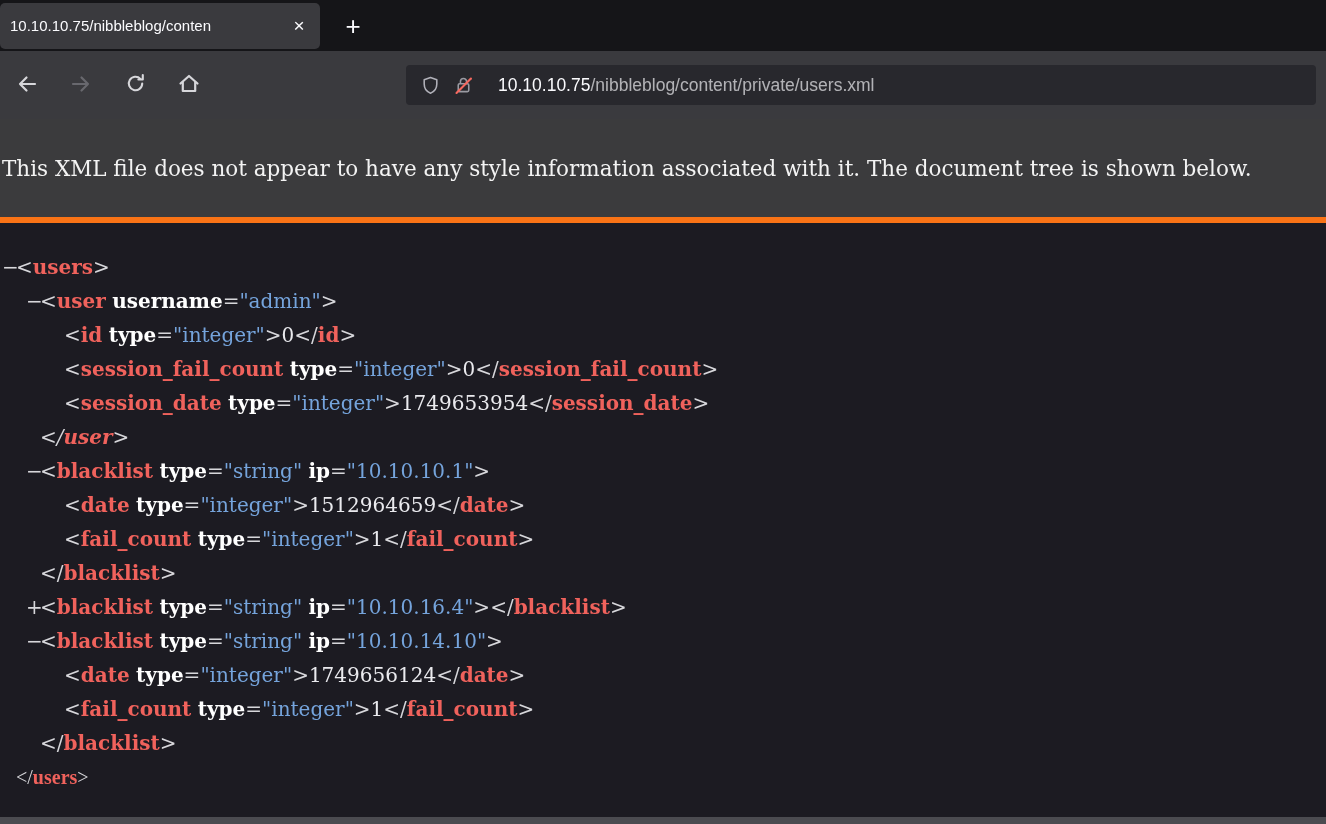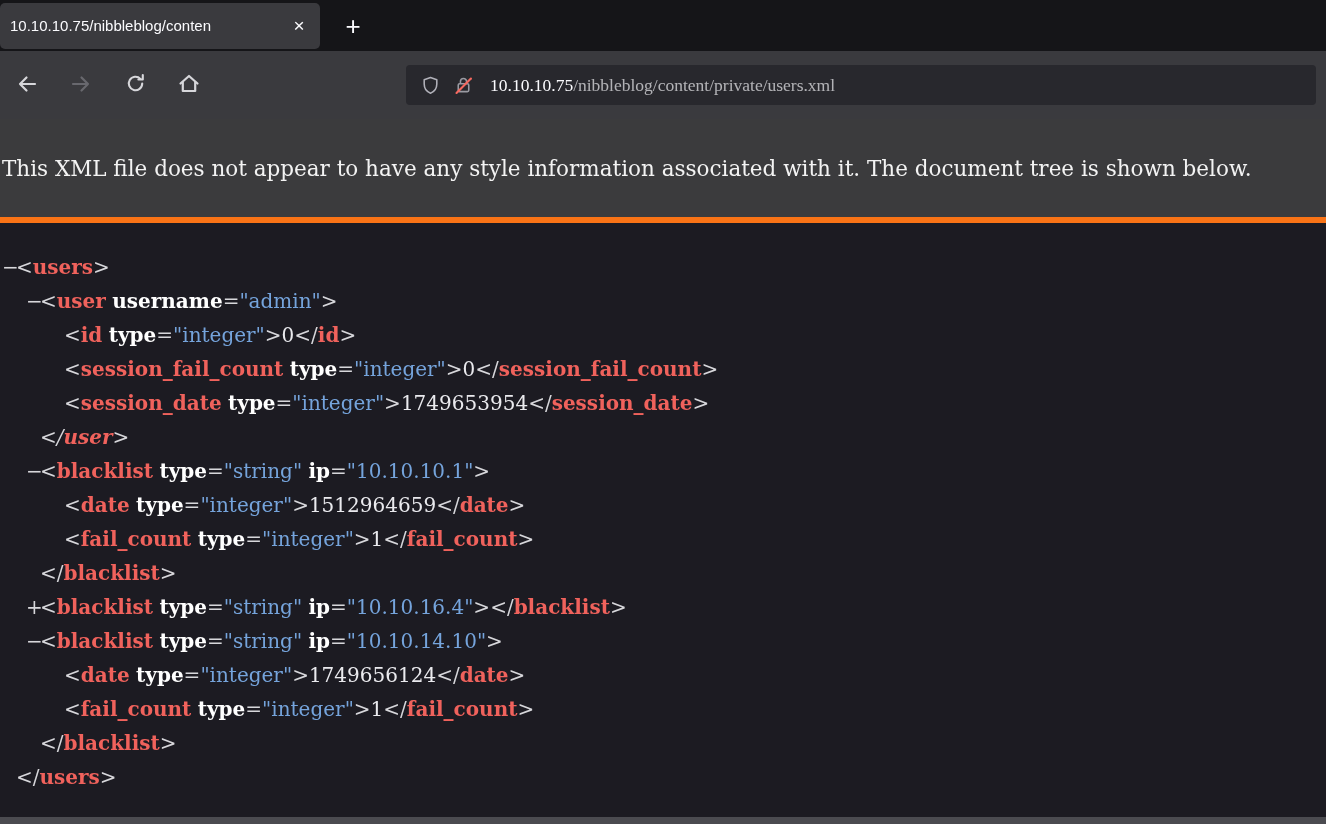--- a/index.html
+++ b/index.html
@@ -43,21 +43,21 @@
   }
   .nav-btn{
     width:34px;height:34px;border:none;background:transparent;border-radius:4px;
     display:flex;align-items:center;justify-content:center;padding:0;margin-right:20px;
   }
   .urlbar{
     flex:1;height:40px;margin-left:180px;background:var(--urlbar-bg);
     border-radius:4px;display:flex;align-items:center;padding:0 14px;
   }
   .urlbar .ubicon{display:flex;align-items:center;margin-right:12px;}
-  .url-text{font-size:17.5px;white-space:nowrap;overflow:hidden;margin-left:4px;font-family:Liberation Serif, serif;}
+  .url-text{font-size:17.5px;white-space:nowrap;overflow:hidden;margin-left:12px;}
   .url-domain{color:#fbfbfe;}
   .url-path{color:rgba(251,251,254,0.66);}
   
   .notice{
     height:104px;background:var(--notice-bg);display:flex;align-items:center;
     color:#f3f3f3;font-family:"DejaVu Serif",serif;font-size:21.5px;
     padding-left:2px;border-bottom:6px solid #f97316;
   }
   
   .xml-viewer{
@@ -155,17 +155,17 @@
       <div class="xml-line" style="padding-left: 38px; font-style: italic;"><span class="punc">&lt;/</span><span class="tag">user</span><span class="punc">&gt;</span></div>
       <div class="xml-line" style="padding-left: 38px;"><span class="marker">−</span><span class="punc">&lt;</span><span class="tag">blacklist</span><span class="punc"> </span><span class="attr-name">type</span><span class="punc">=</span><span class="attr-val">"string"</span><span class="punc"> </span><span class="attr-name">ip</span><span class="punc">=</span><span class="attr-val">"10.10.10.1"</span><span class="punc">&gt;</span></div>
       <div class="xml-line" style="padding-left: 62px;"><span class="punc">&lt;</span><span class="tag">date</span><span class="punc"> </span><span class="attr-name">type</span><span class="punc">=</span><span class="attr-val">"integer"</span><span class="punc">&gt;</span><span class="textval">1512964659</span><span class="punc">&lt;/</span><span class="tag">date</span><span class="punc">&gt;</span></div>
       <div class="xml-line" style="padding-left: 62px;"><span class="punc">&lt;</span><span class="tag">fail_count</span><span class="punc"> </span><span class="attr-name">type</span><span class="punc">=</span><span class="attr-val">"integer"</span><span class="punc">&gt;</span><span class="textval">1</span><span class="punc">&lt;/</span><span class="tag">fail_count</span><span class="punc">&gt;</span></div>
       <div class="xml-line" style="padding-left: 38px;"><span class="punc">&lt;/</span><span class="tag">blacklist</span><span class="punc">&gt;</span></div>
       <div class="xml-line" style="padding-left: 38px;"><span class="marker">+</span><span class="punc">&lt;</span><span class="tag">blacklist</span><span class="punc"> </span><span class="attr-name">type</span><span class="punc">=</span><span class="attr-val">"string"</span><span class="punc"> </span><span class="attr-name">ip</span><span class="punc">=</span><span class="attr-val">"10.10.16.4"</span><span class="punc">&gt;</span><span class="punc">&lt;/</span><span class="tag">blacklist</span><span class="punc">&gt;</span></div>
       <div class="xml-line" style="padding-left: 38px;"><span class="marker">−</span><span class="punc">&lt;</span><span class="tag">blacklist</span><span class="punc"> </span><span class="attr-name">type</span><span class="punc">=</span><span class="attr-val">"string"</span><span class="punc"> </span><span class="attr-name">ip</span><span class="punc">=</span><span class="attr-val">"10.10.14.10"</span><span class="punc">&gt;</span></div>
       <div class="xml-line" style="padding-left: 62px;"><span class="punc">&lt;</span><span class="tag">date</span><span class="punc"> </span><span class="attr-name">type</span><span class="punc">=</span><span class="attr-val">"integer"</span><span class="punc">&gt;</span><span class="textval">1749656124</span><span class="punc">&lt;/</span><span class="tag">date</span><span class="punc">&gt;</span></div>
       <div class="xml-line" style="padding-left: 62px;"><span class="punc">&lt;</span><span class="tag">fail_count</span><span class="punc"> </span><span class="attr-name">type</span><span class="punc">=</span><span class="attr-val">"integer"</span><span class="punc">&gt;</span><span class="textval">1</span><span class="punc">&lt;/</span><span class="tag">fail_count</span><span class="punc">&gt;</span></div>
       <div class="xml-line" style="padding-left: 38px;"><span class="punc">&lt;/</span><span class="tag">blacklist</span><span class="punc">&gt;</span></div>
-      <div class="xml-line" style="padding-left: 14px;"><span class="punc">&lt;/</span><span class="tag">users</span><span class="punc">&gt;</span></div>
+      <div class="xml-line" style="padding-left: 14px; font-family: Liberation Serif, serif;"><span class="punc">&lt;/</span><span class="tag">users</span><span class="punc">&gt;</span></div>
     </div>
 
   <div class="hscrollbar"></div>
 </div>
 
 </body></html>

